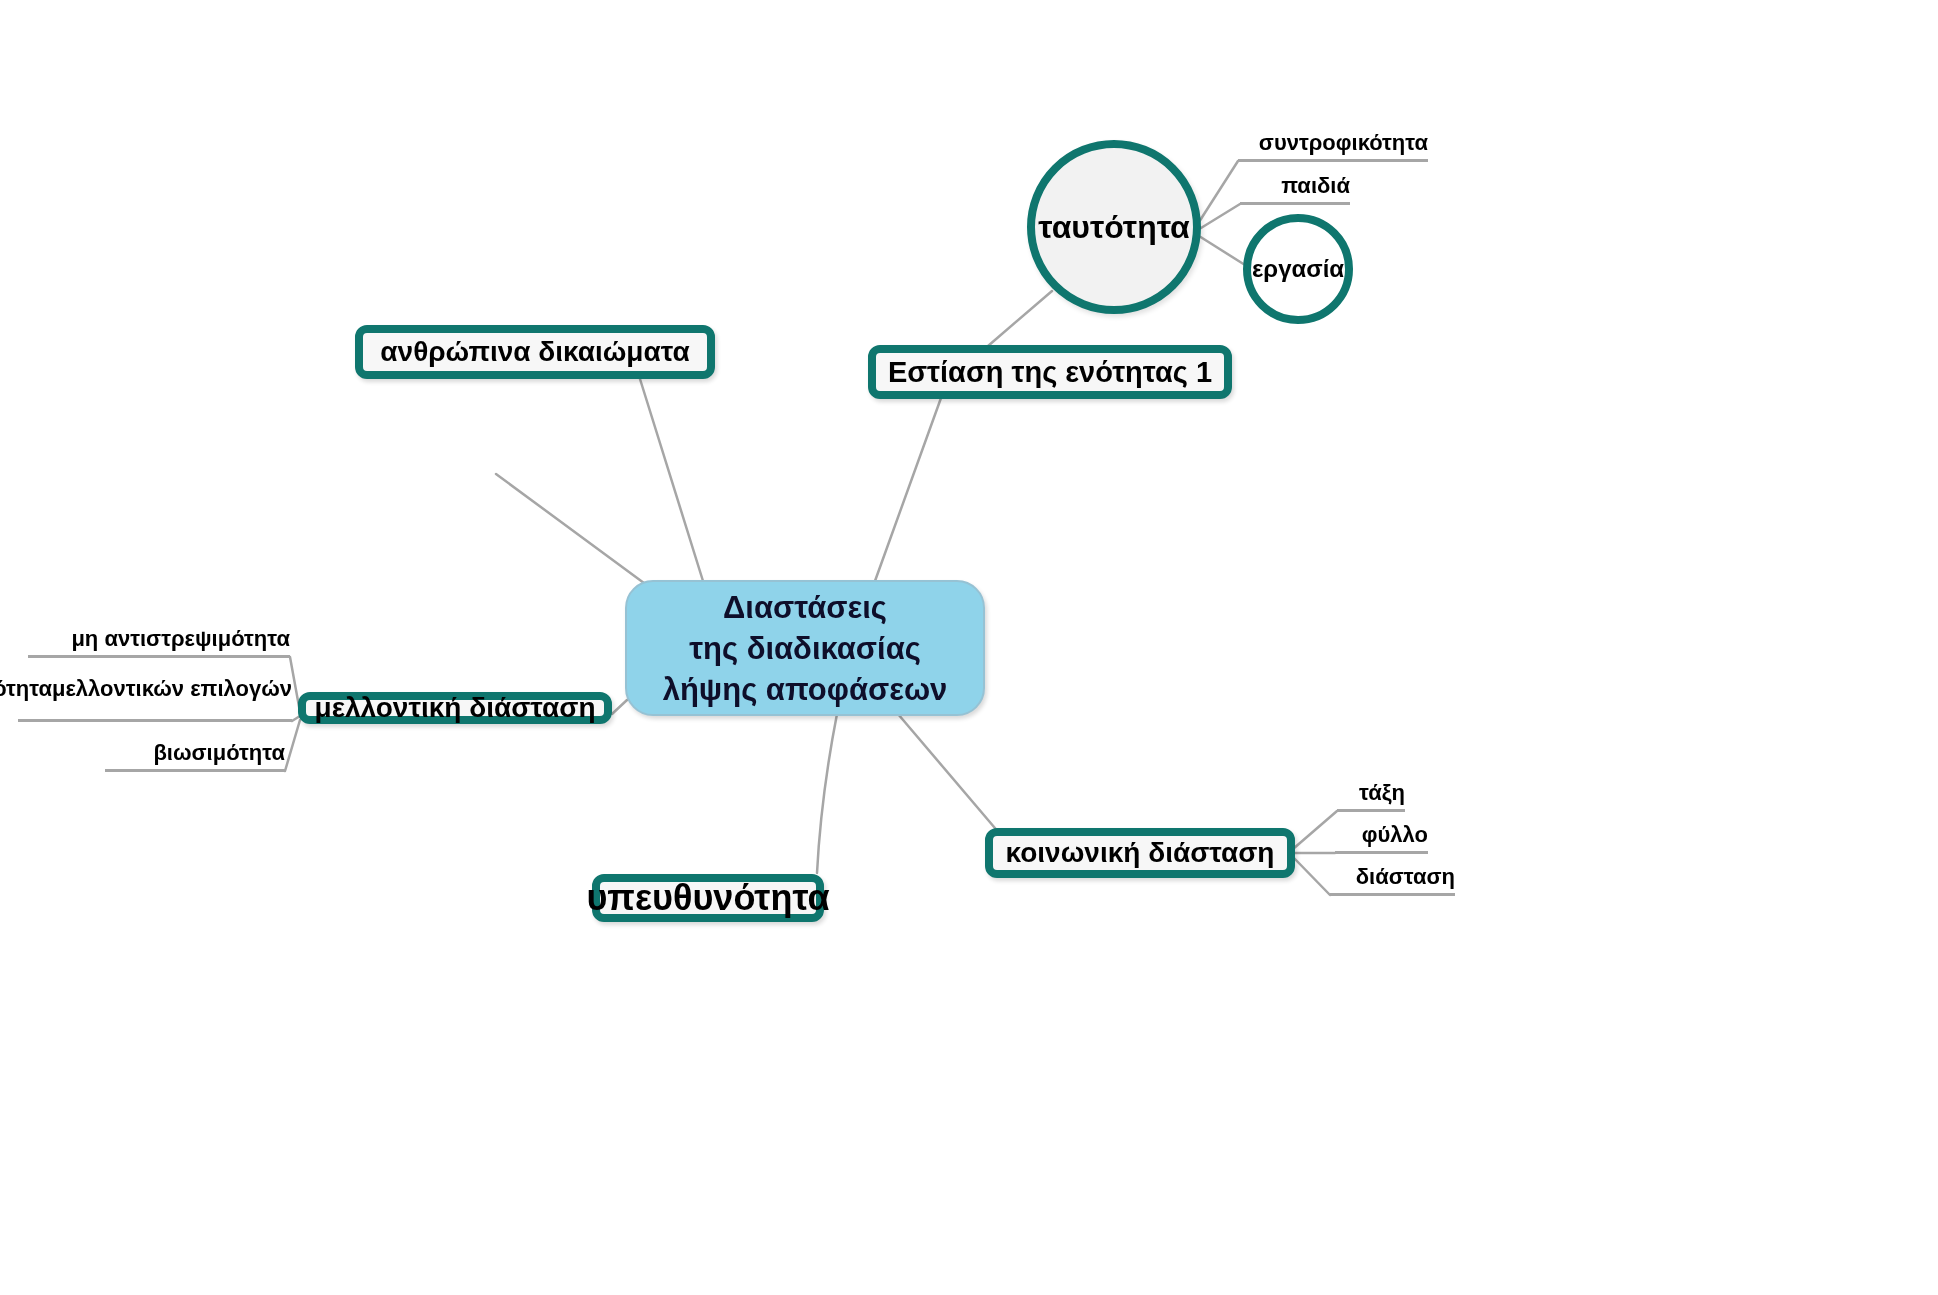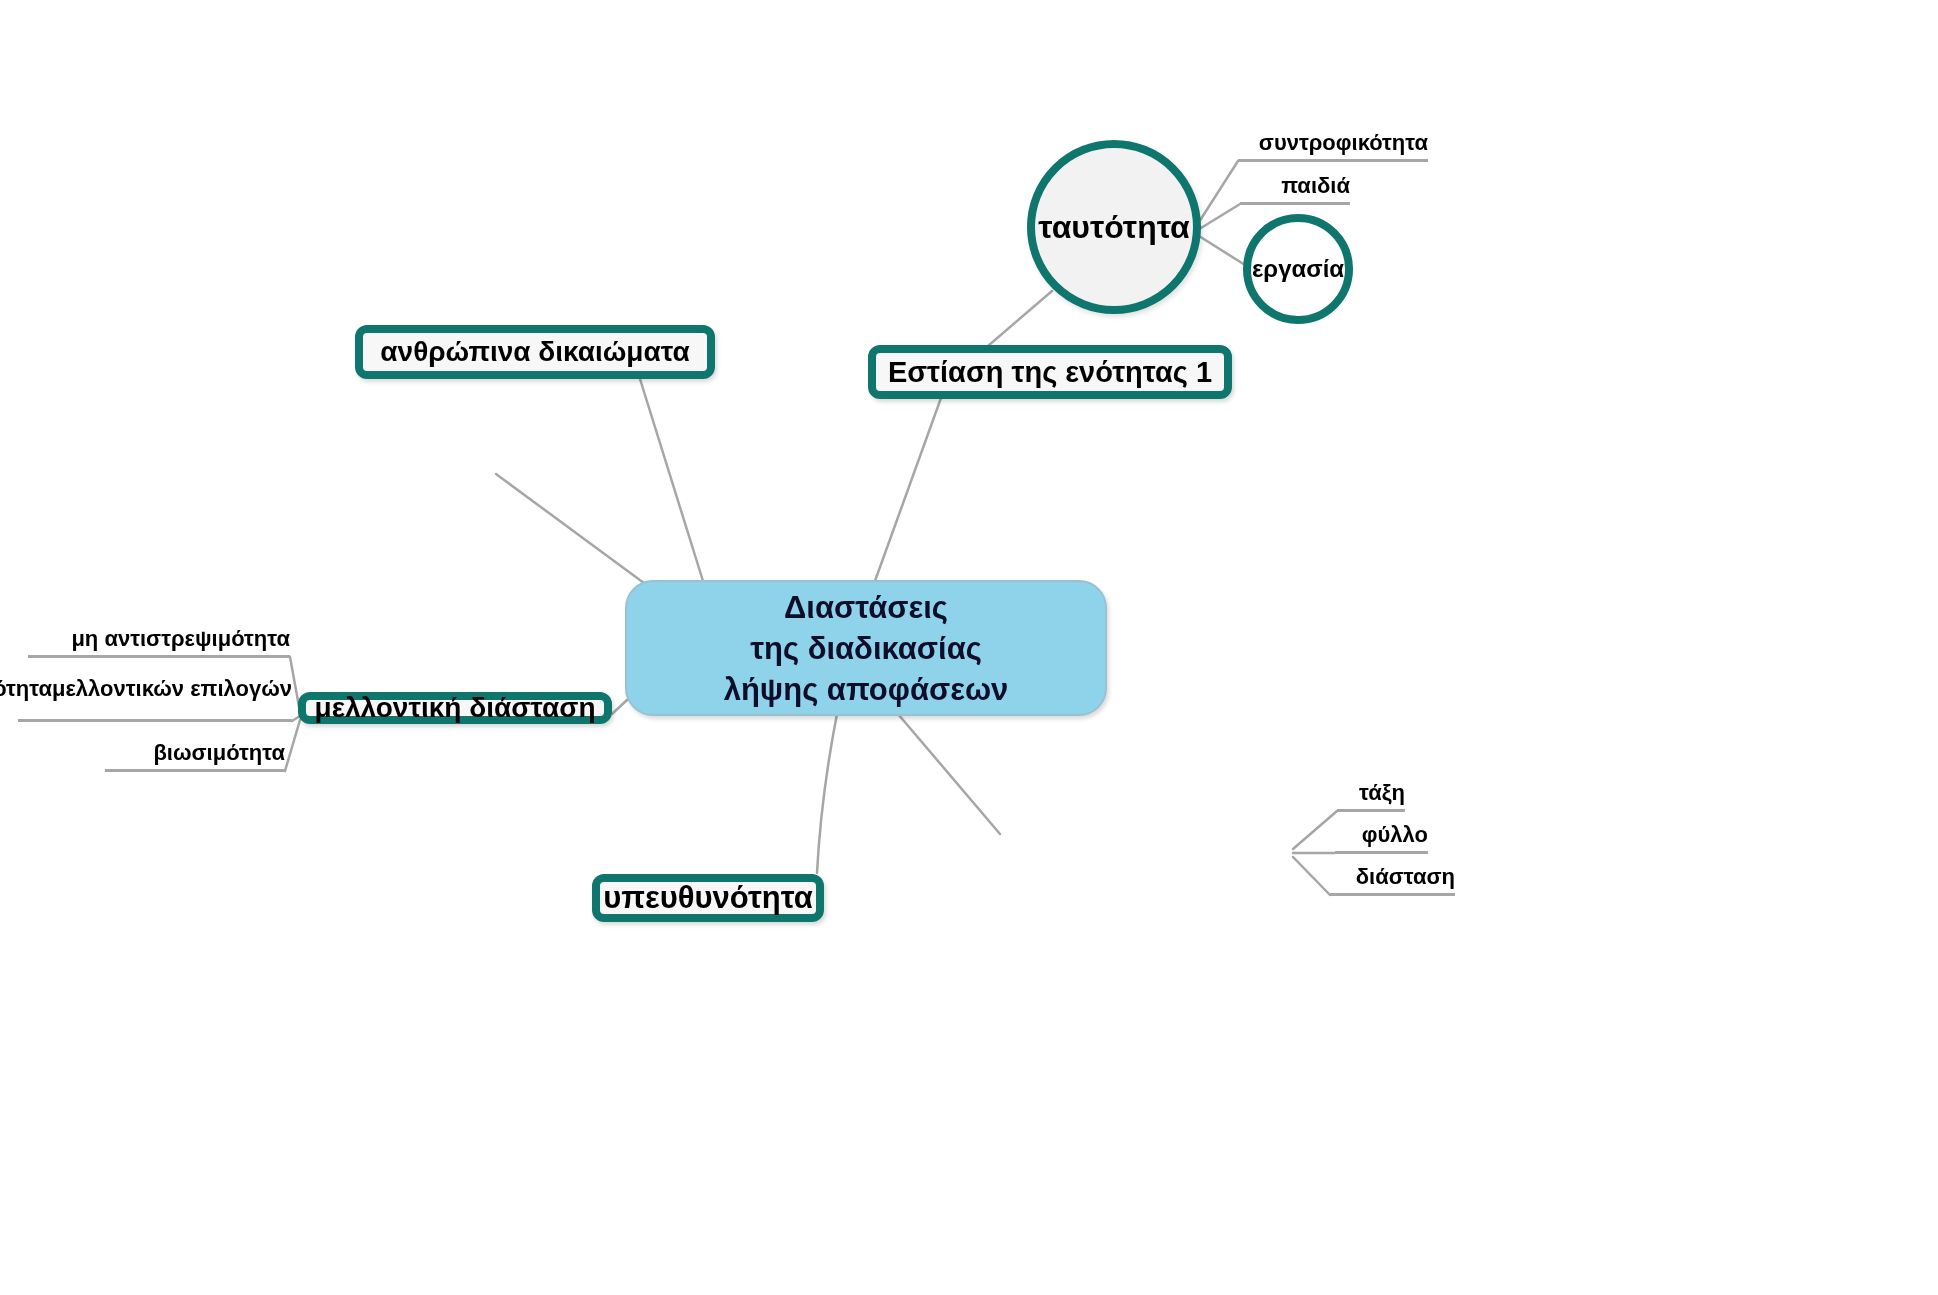--- a/index.html
+++ b/index.html
@@ -22,36 +22,36 @@
     background:#f7f7f7;
     border:8px solid #0f766e;
     border-radius:12px;
     font-weight:bold;
     color:#000;
     box-shadow:2px 3px 4px rgba(0,0,0,0.15);
     white-space:nowrap;
   }
 
   .center-node {
-    left:625px; top:580px; width:482px; height:136px;
+    left:625px; top:580px; width:360px; height:136px;
     background:#8fd3ea;
     border:2px solid #96c2d4;
     border-radius:28px;
     color:#0e0e2a;
     flex-direction:column;
     font-size:31px;
     line-height:41px;
     text-align:left;
     white-space:normal;
   }
 
   .n-human      { left:355px;  top:325px; width:360px; height:54px; font-size:28px; }
   .n-historical { left:192px;  top:448px; width:304px; height:50px; font-size:28px; }
   .n-future     { left:298px;  top:692px; width:314px; height:32px; font-size:28px; }
-  .n-resp       { left:592px;  top:874px; width:232px; height:48px; font-size:31px; }
+  .n-resp       { left:592px;  top:874px; width:232px; height:48px; font-size:36px; }
   .n-social     { left:985px;  top:828px; width:310px; height:50px; font-size:28px; }
   .n-focus      { left:868px;  top:345px; width:364px; height:54px; font-size:29px; }
 
   .n-identity {
     left:1027px; top:140px; width:174px; height:174px;
     border-radius:50%;
     background:#f2f2f2;
     font-size:32px;
     box-shadow:2px 3px 5px rgba(0,0,0,0.12);
   }
@@ -128,20 +128,23 @@
 
 
   <div class="node n-future">
     <span>μελλοντική διάσταση</span>
   </div>
 
   <div class="node n-resp">
     <span>υπευθυνότητα</span>
   </div>
 
+  <div class="node n-social">
+    <span>κοινωνική διάσταση</span>
+  </div>
 
   <div class="node n-focus">
     <span>Εστίαση της ενότητας 1</span>
   </div>
 
   <div class="node n-identity">
     <span>ταυτότητα</span>
   </div>
 
   <div class="node n-work">

